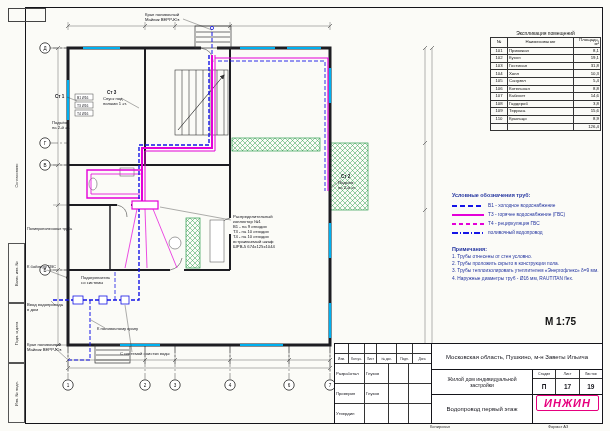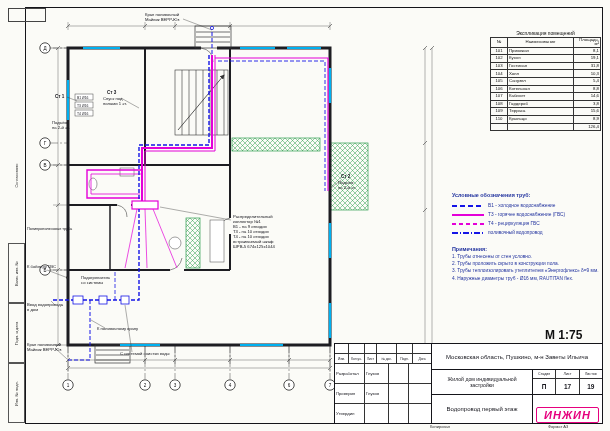--- a/index.html
+++ b/index.html
@@ -29,21 +29,21 @@
   .ls{width:32px;height:2px;flex:0 0 32px;margin-right:4px}
   .ls.cold{background:repeating-linear-gradient(90deg,#1414e6 0 5px,transparent 5px 8px)}
   .ls.hot{background:#e400d8}
   .ls.recirc{background:repeating-linear-gradient(90deg,#e400d8 0 4px,transparent 4px 7px)}
   .ls.garden{background:repeating-linear-gradient(90deg,#1414e6 0 6px,transparent 6px 8px,#1414e6 8px 9px,transparent 9px 11px)}
   .lg-label{font-size:4.8px;color:#22339f;white-space:nowrap}
   
   .notes{position:absolute;left:452px;top:246px;width:151px}
   .notes .nt{font-size:5.4px;color:#22339f;font-weight:bold;margin-bottom:2px}
   .note-item{font-size:4.8px;color:#22339f;line-height:1.3;margin-bottom:1px}
-  .scale{position:absolute;left:545px;top:328px;font-size:12px;font-weight:bold;color:#111}
+  .scale{position:absolute;left:545px;top:316px;font-size:10px;font-weight:bold;color:#111}
   
   .tb{position:absolute;left:334px;top:343px;width:269px;height:81px;border:1.5px solid #15151a;box-sizing:border-box;display:flex;background:#fff}
   .tb-left{width:96px;border-right:1px solid #15151a;display:flex;flex-direction:column}
   .tb .row{display:flex;border-bottom:0.6px solid #333;box-sizing:border-box}
   .tb .row:last-child{border-bottom:none}
   .tb .hdr{height:10px}
   .tb .sig{flex:1}
   .tb .c{border-right:0.6px solid #333;box-sizing:border-box;font-size:3.2px;display:flex;align-items:center;justify-content:center;overflow:hidden}
   .tb .c.last{border-right:none}
   .tb .sig .c{font-size:4.2px;justify-content:flex-start;padding-left:1px}
@@ -55,21 +55,21 @@
   .tb-obj{width:101px;border-right:1px solid #15151a;display:flex;align-items:center;justify-content:center;text-align:center;font-size:5.2px;padding:0 3px;box-sizing:border-box}
   .tb-stage{flex:1;display:flex;flex-direction:column}
   .sg-r{display:flex;flex:1}
   .sg-r span{flex:1;border-right:0.6px solid #333;display:flex;align-items:center;justify-content:center;box-sizing:border-box}
   .sg-r span.last{border-right:none}
   .sg-h{max-height:8px;border-bottom:0.6px solid #333}
   .sg-h span{font-size:3.6px}
   .sg-v span{font-size:6.5px;font-weight:bold}
   .tb-bot{flex:1;display:flex}
   .tb-draw{width:101px;border-right:1px solid #15151a;display:flex;align-items:center;justify-content:center;text-align:center;font-size:6px;padding:0 3px;box-sizing:border-box}
-  .tb-logo-wrap{flex:1;display:flex;align-items:flex-end;justify-content:center}
+  .tb-logo-wrap{flex:1;display:flex;align-items:flex-start;justify-content:center}
   .tb-logo{font-size:11px;font-weight:bold;font-style:italic;color:#e6007e;border:1px solid #e6007e;padding:1px 7px;border-radius:2px;letter-spacing:1px}
   .copied{position:absolute;left:430px;top:424px;font-size:4px;color:#333}
   .format{position:absolute;left:548px;top:424px;font-size:4px;color:#333}
 </style>
 </head>
 <body>
 
 <div class="frame"></div>
 <div class="corner-box"></div>
 

